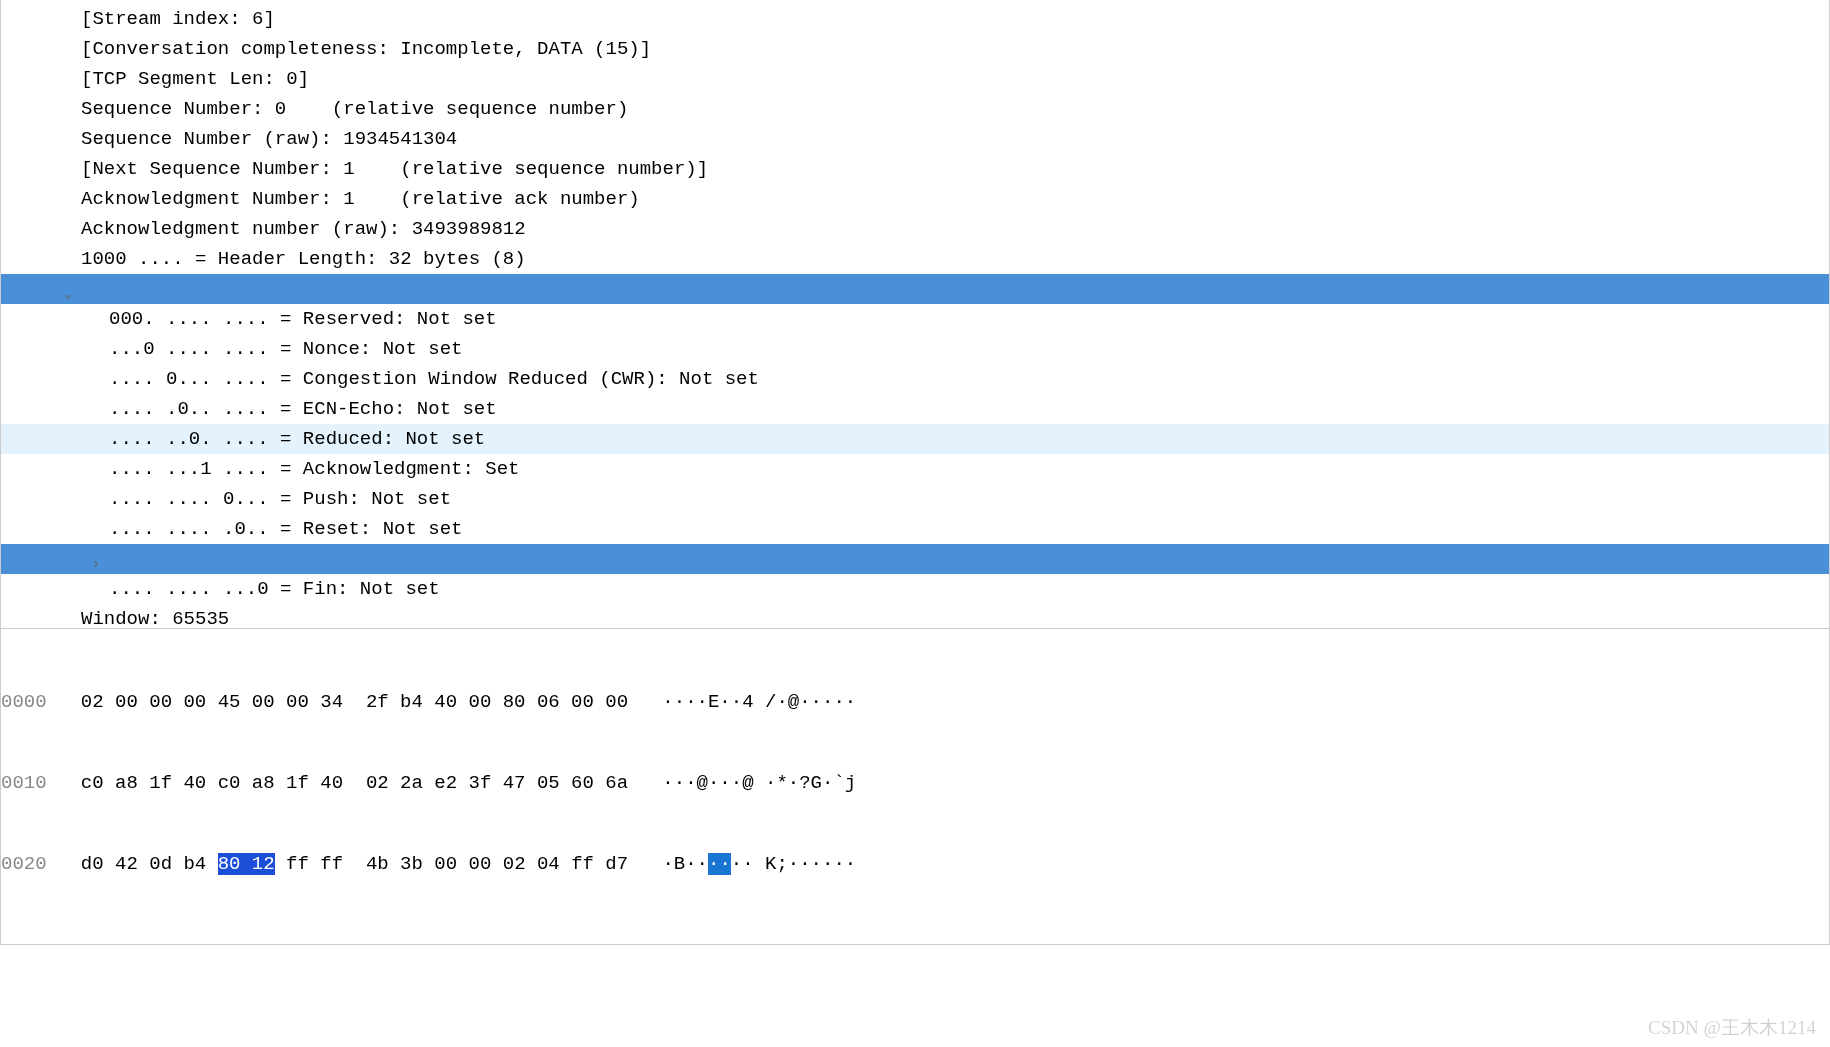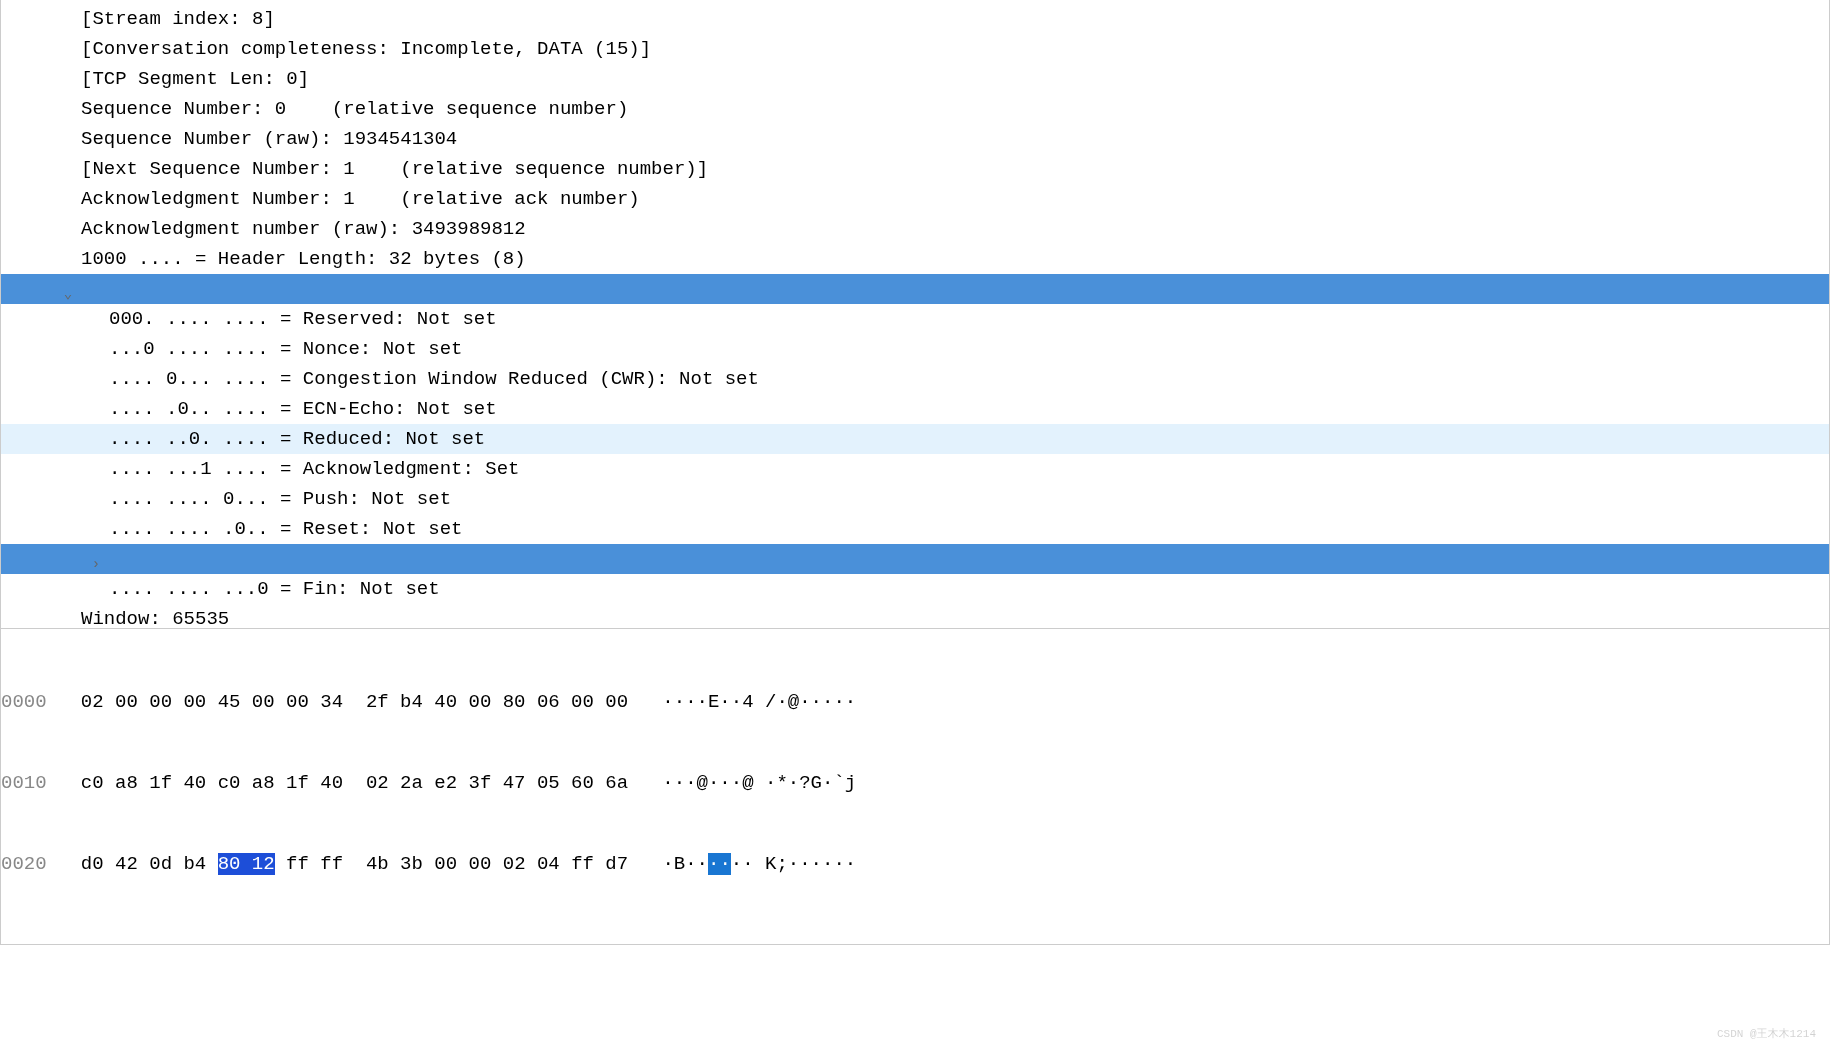--- a/index.html
+++ b/index.html
@@ -78,31 +78,31 @@
   }
   .hex-ascii-sel {
     background: #1976d2;
     color: #fff;
   }
   .watermark {
     position: fixed;
     right: 14px;
     bottom: 6px;
     color: rgba(0,0,0,0.18);
-    font-family: Liberation Mono, monospace;
-    font-size: 11px;
+    font-family: Liberation Serif, serif;
+    font-size: 19px;
   }
 </style>
 </head>
 <body>
 
 <div class="container">
 
   <div class="tree-panel">
-    <div class="row indent1">[Stream index: 8]</div>
+    <div class="row indent1">[Stream index: 6]</div>
     <div class="row indent1">[Conversation completeness: Incomplete, DATA (15)]</div>
     <div class="row indent1">[TCP Segment Len: 0]</div>
     <div class="row indent1">Sequence Number: 0    (relative sequence number)</div>
     <div class="row indent1">Sequence Number (raw): 1934541304</div>
     <div class="row indent1">[Next Sequence Number: 1    (relative sequence number)]</div>
     <div class="row indent1">Acknowledgment Number: 1    (relative ack number)</div>
     <div class="row indent1">Acknowledgment number (raw): 3493989812</div>
     <div class="row indent1">1000 .... = Header Length: 32 bytes (8)</div>
 
     <div class="row indent1 sel-primary">

